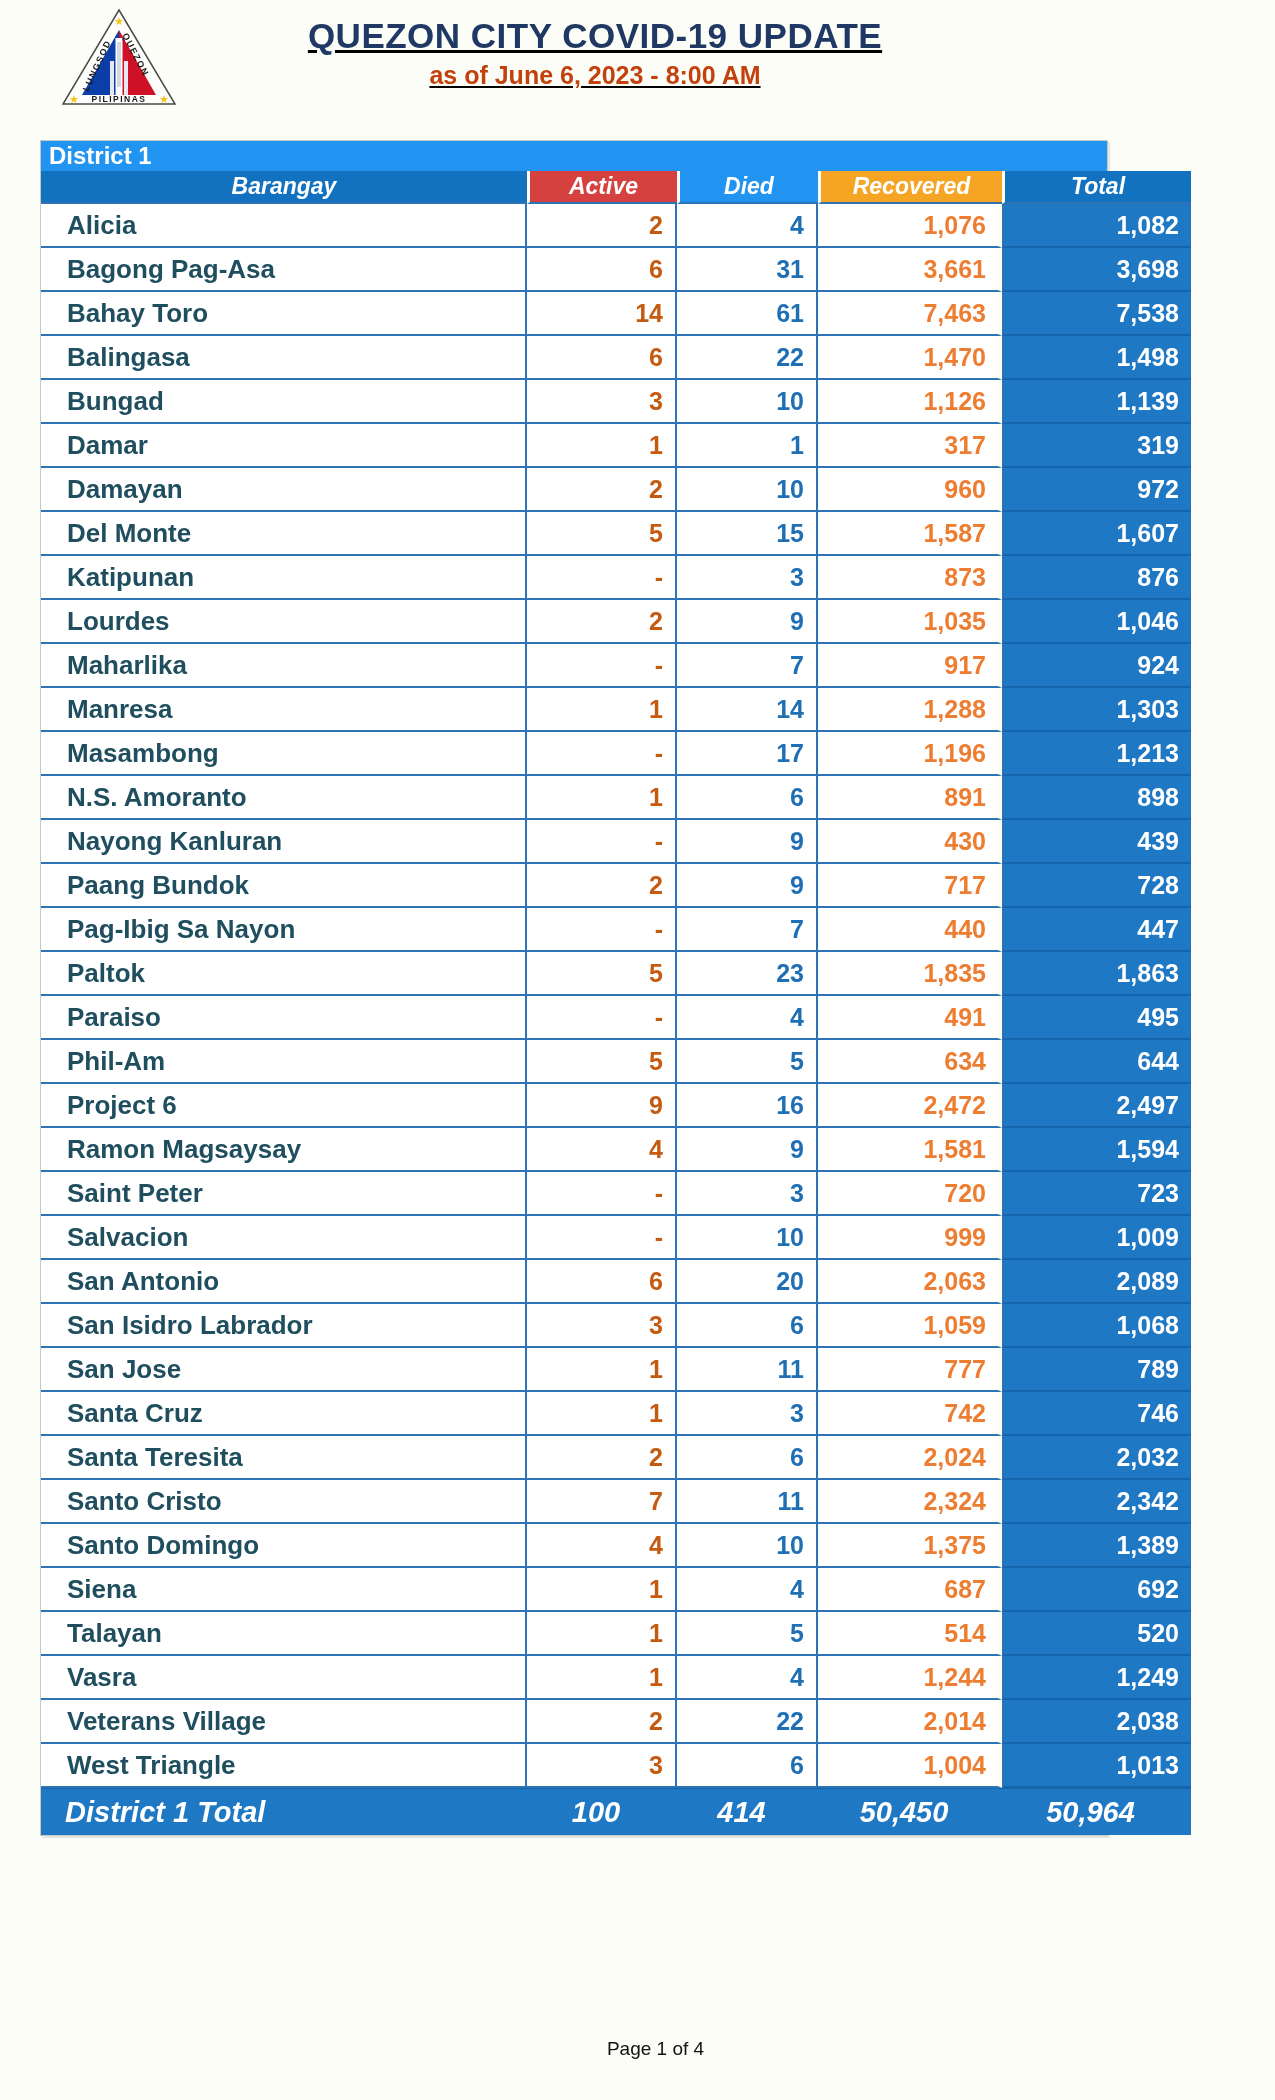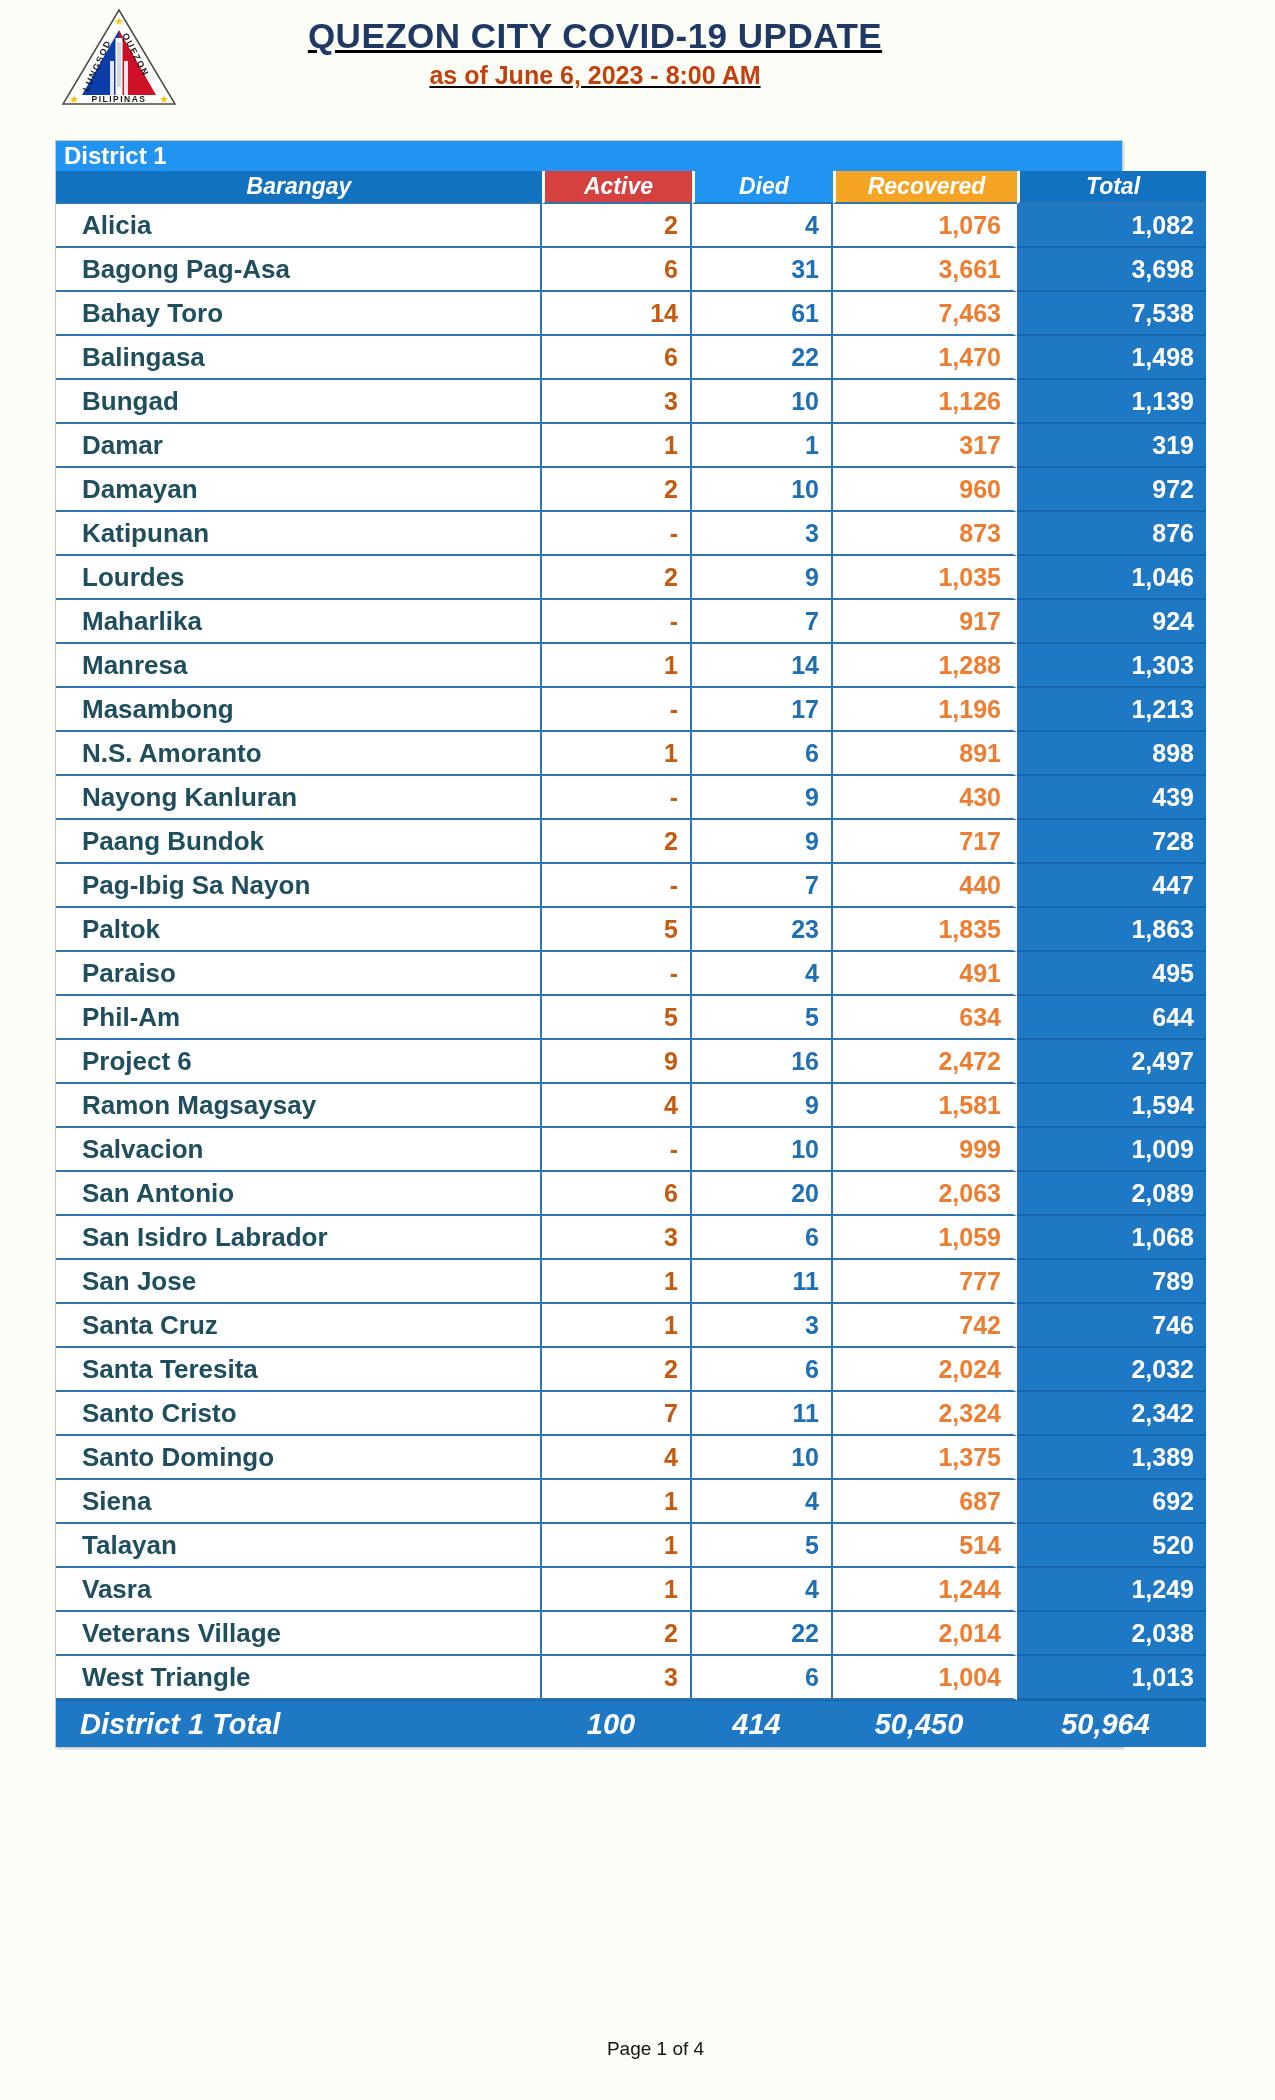--- a/index.html
+++ b/index.html
@@ -22,21 +22,21 @@
     font-size:35px; font-weight:bold; color:#1F3864; letter-spacing:0.5px;
     line-height:40px;
   }
   .sub-title{
     font-size:25px; font-weight:bold; color:#c2410c; margin-top:5px;
   }
   .logo{ position:absolute; left:58px; top:6px; }
 
   
   .table-wrap{
-    position:absolute; left:55px; top:140px; width:1068px;
+    position:absolute; left:40px; top:140px; width:1068px;
     border:1px solid #C8C8C4;
     box-shadow:2px 2px 0 rgba(180,180,180,.35);
     background:#FFFFFF;
   }
   .district-bar{
     height:30px; line-height:30px;
     background:#2193F0; color:#FFFFFF;
     font-size:24px; font-weight:bold;
     padding-left:8px;
   }
@@ -187,20 +187,27 @@
     </tr>
 
     <tr>
       <td class="name">Damayan</td>
       <td class="num active">2</td>
       <td class="num died">10</td>
       <td class="num recovered">960</td>
       <td class="num total">972</td>
     </tr>
 
+    <tr>
+      <td class="name">Del Monte</td>
+      <td class="num active">5</td>
+      <td class="num died">15</td>
+      <td class="num recovered">1,587</td>
+      <td class="num total">1,607</td>
+    </tr>
 
     <tr>
       <td class="name">Katipunan</td>
       <td class="num active">-</td>
       <td class="num died">3</td>
       <td class="num recovered">873</td>
       <td class="num total">876</td>
     </tr>
 
     <tr>
@@ -301,20 +308,27 @@
     </tr>
 
     <tr>
       <td class="name">Ramon Magsaysay</td>
       <td class="num active">4</td>
       <td class="num died">9</td>
       <td class="num recovered">1,581</td>
       <td class="num total">1,594</td>
     </tr>
 
+    <tr>
+      <td class="name">Saint Peter</td>
+      <td class="num active">-</td>
+      <td class="num died">3</td>
+      <td class="num recovered">720</td>
+      <td class="num total">723</td>
+    </tr>
 
     <tr>
       <td class="name">Salvacion</td>
       <td class="num active">-</td>
       <td class="num died">10</td>
       <td class="num recovered">999</td>
       <td class="num total">1,009</td>
     </tr>
 
     <tr>

